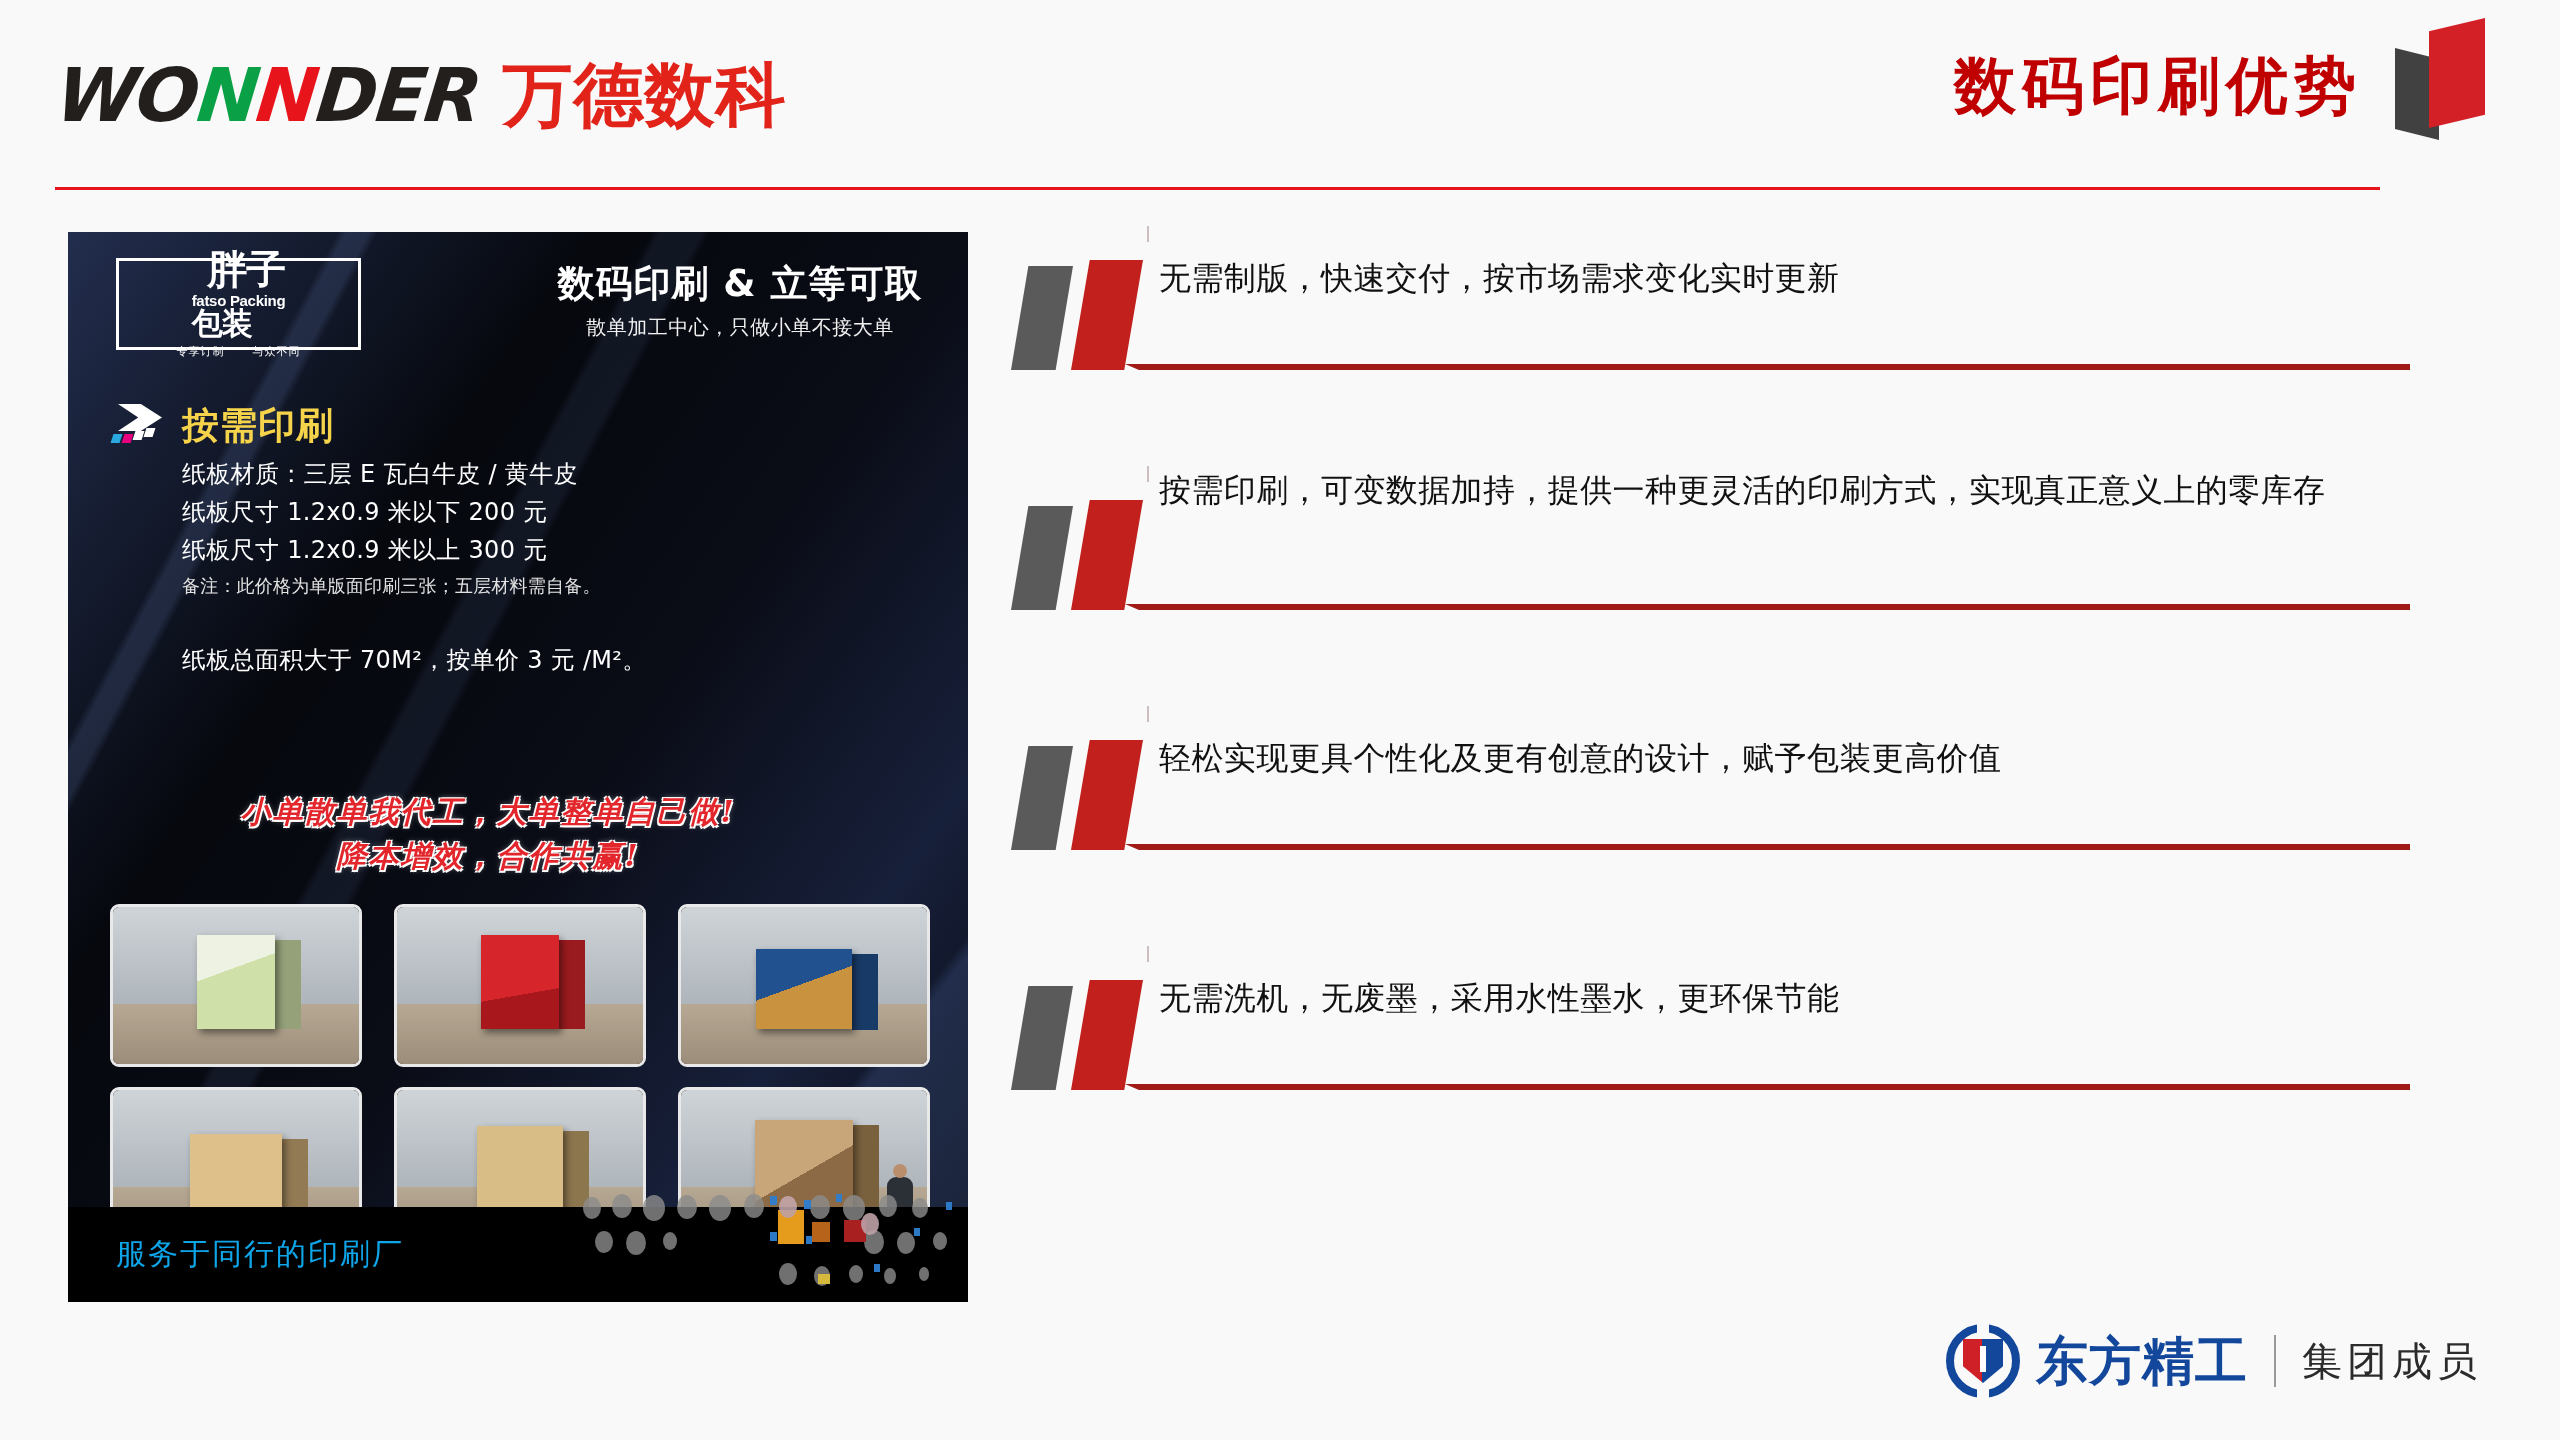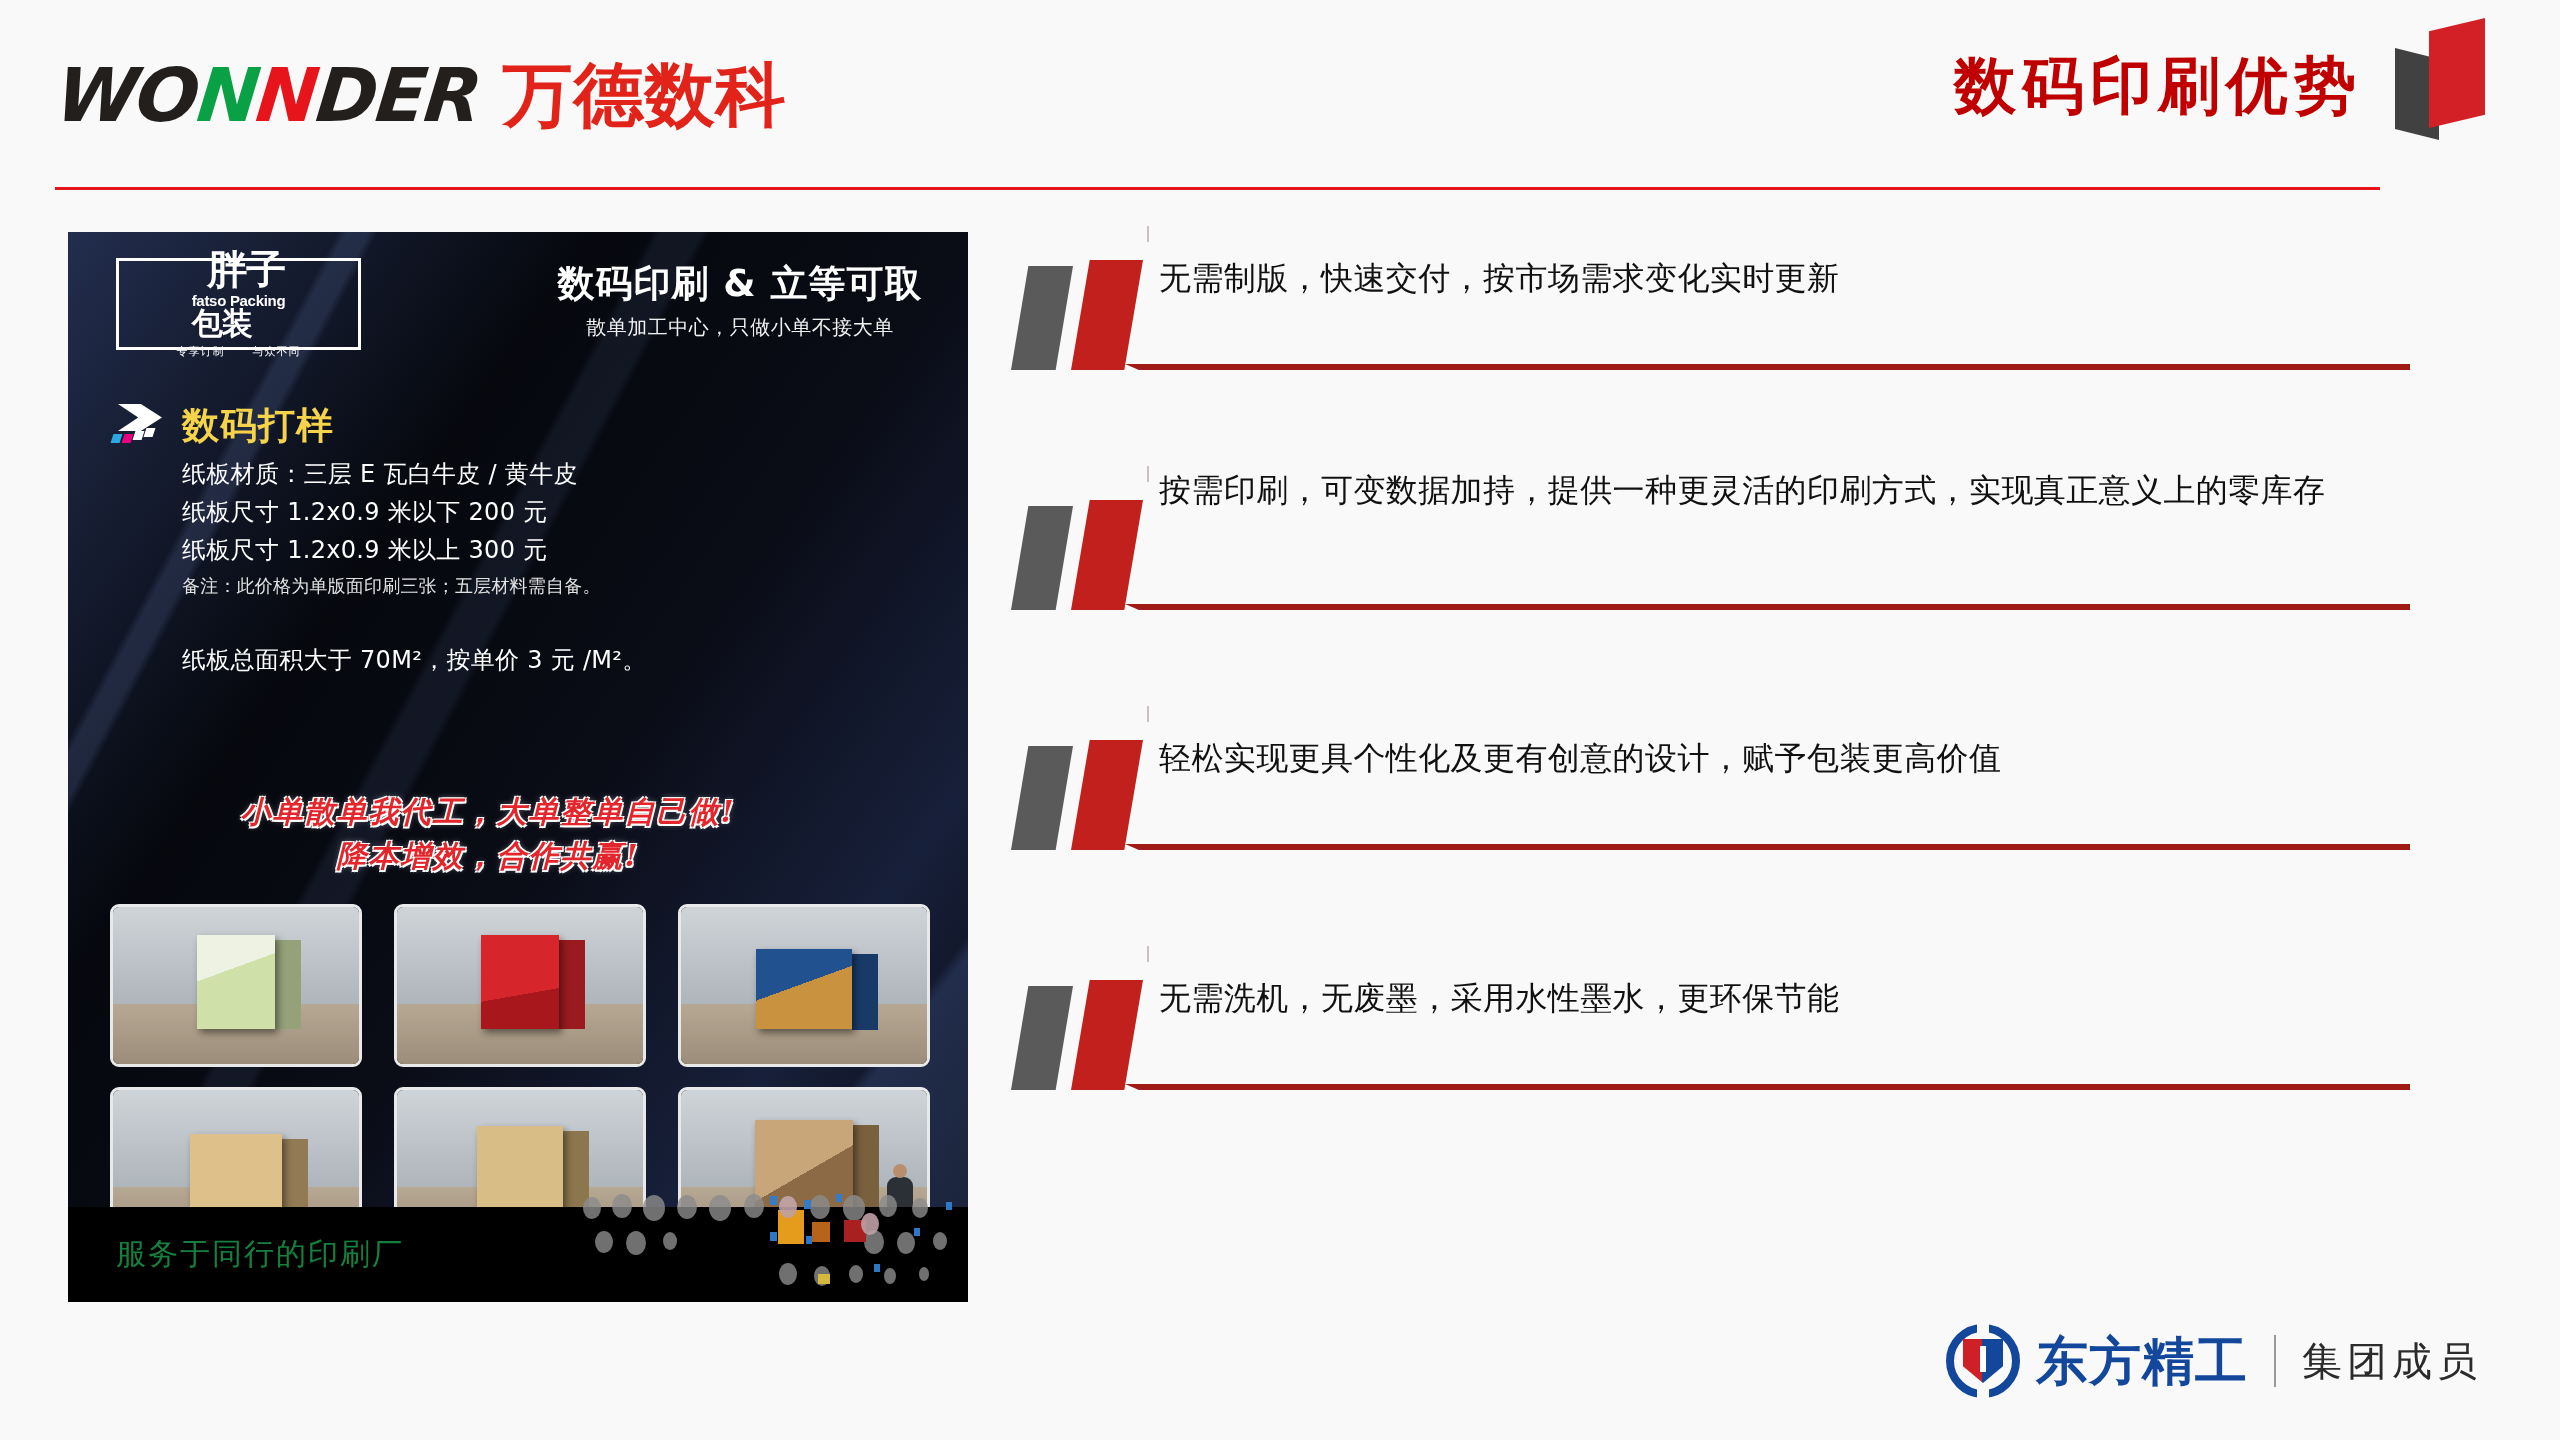--- a/index.html
+++ b/index.html
@@ -206,21 +206,21 @@
   }
 
   
   #poster-foot {
     position:absolute; left:0; bottom:0; width:900px; height:95px;
     background:#000; display:flex; align-items:center;
   }
   #poster-foot .pf-text {
     margin-left:48px;
     font-family:"DejaVu Sans",sans-serif;
-    font-size:30px; color:#15803d; letter-spacing:2px;
+    font-size:30px; color:#0ea5e9; letter-spacing:2px;
   }
   #dot-art {
     position:absolute; right:-6px; bottom:4px; width:400px; height:110px;
     opacity:.95;
   }
 
   
   #bullets { position:absolute; left:1005px; top:260px; width:1460px; }
   .bullet { position:relative; height:240px; }
   .bullet .mark { position:absolute; left:0; top:0; width:160px; height:112px; }
@@ -333,21 +333,21 @@
 
   <div class="p-sect" style="top:172px;">
     <div class="p-sect-head">
       <div class="arrow-mark">
         <div class="am-big"></div>
         <div class="am-dot d1"></div>
         <div class="am-dot d2"></div>
         <div class="am-dot d3"></div>
         <div class="am-dot d4"></div>
       </div>
-      <div class="p-sect-title">数码打样</div>
+      <div class="p-sect-title">按需印刷</div>
     </div>
     <div class="p-lines">
       <div class="p-line">纸板材质：三层 E 瓦白牛皮 / 黄牛皮</div>
       <div class="p-line">纸板尺寸 1.2x0.9 米以下 200 元</div>
       <div class="p-line">纸板尺寸 1.2x0.9 米以上 300 元</div>
       <div class="p-note">备注：此价格为单版面印刷三张；五层材料需自备。</div>
     </div>
   </div>
 
   <div class="p-sect" style="top:400px;">

